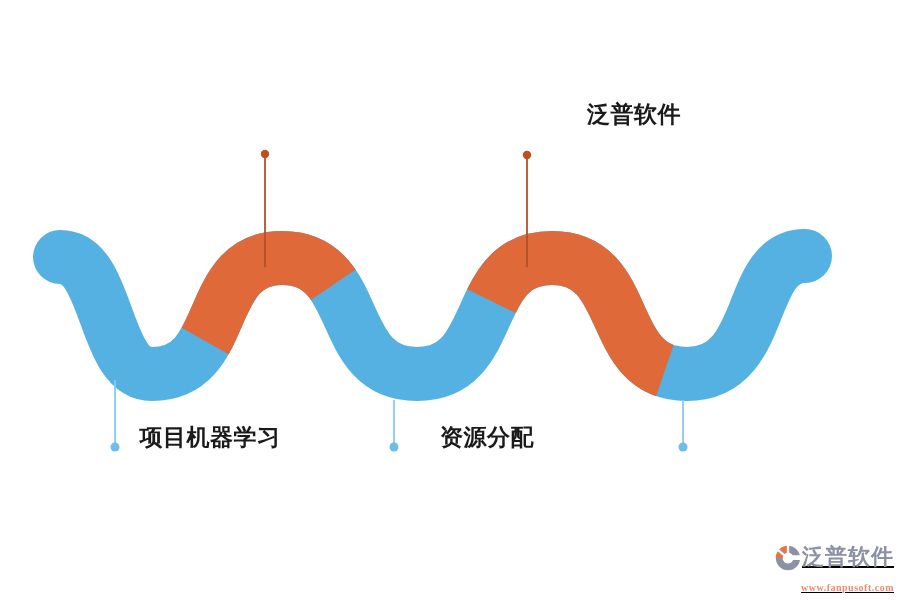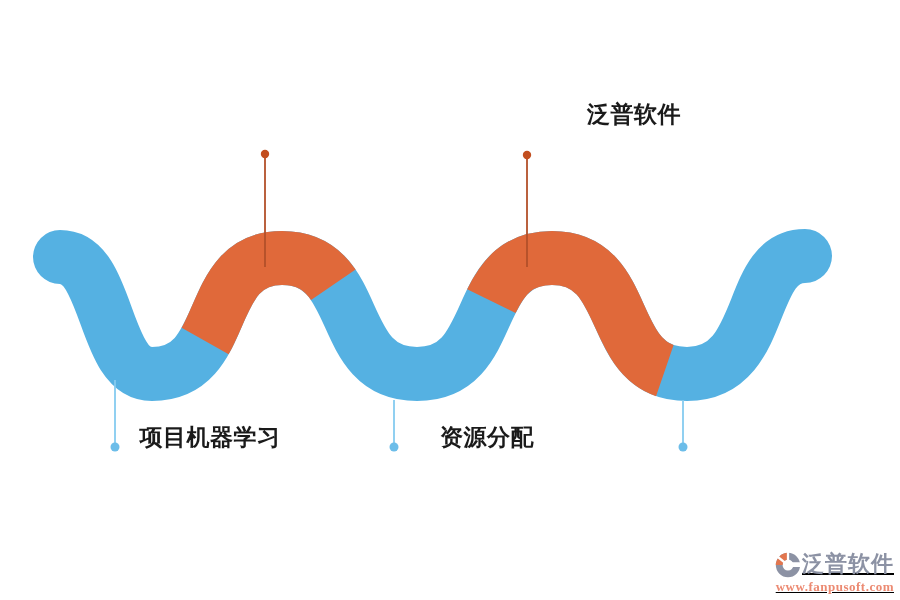--- a/index.html
+++ b/index.html
@@ -42,22 +42,22 @@
     gap: 1px;
   }
   .wm-logo { display: block; }
   .wm-name {
     font-size: 22px;
     font-weight: 700;
     color: var(--brand_gray, #8c92a4);
     letter-spacing: 1px;
   }
   .wm-url {
-    margin-top: 2px;
-    font-size: 13px;
+    margin-top: 12px;
+    font-size: 10px;
     font-weight: 700;
     color: var(--url_coral, #ec8a72);
     font-family: "Liberation Serif", serif;
     letter-spacing: 0.5px;
   }
 </style>
 </head>
 <body>
 
 <div id="stage">

